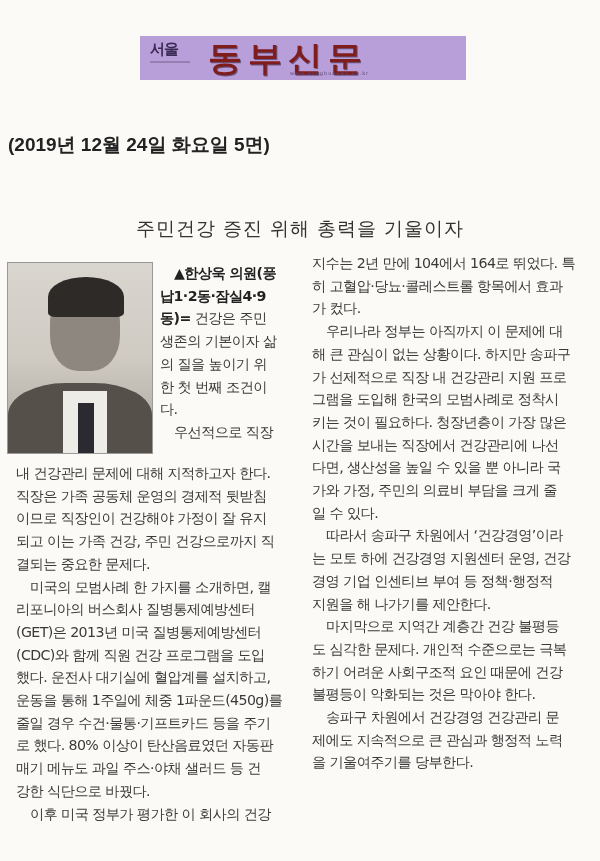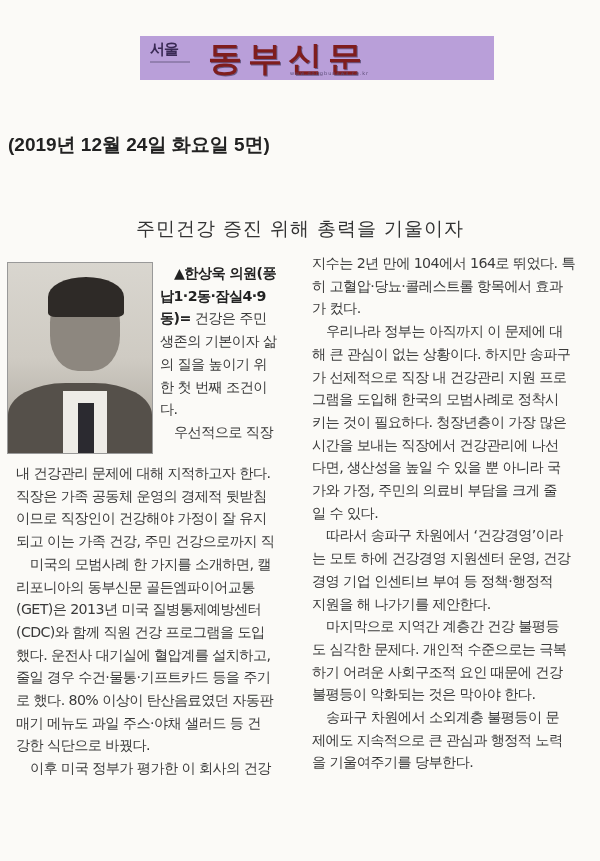--- a/index.html
+++ b/index.html
@@ -4,21 +4,21 @@
 <style>
   html, body { margin:0; padding:0; }
   body {
     width:600px; height:861px; overflow:hidden;
     background:#fbfaf7;
     font-family:"DejaVu Sans", sans-serif;
     color:#2a2a2a;
     position:relative;
   }
   .masthead {
-    position:absolute; left:140px; top:36px; width:354px; height:44px;
+    position:absolute; left:140px; top:36px; width:326px; height:44px;
     background:#b99fd9;
   }
   .mast-seoul {
     position:absolute; left:10px; top:4px;
     font-size:15px; font-weight:bold; color:#3a2a55; letter-spacing:-1px;
   }
   .mast-sub {
     position:absolute; left:10px; top:25px; width:40px; height:2px;
     background:#7a6a95; opacity:.6;
   }
@@ -114,25 +114,27 @@
   <span class="ln">한 첫 번째 조건이</span>
   <span class="ln">다.</span>
   <span class="ln ind">우선적으로 직장</span>
 </div>
 
 <div class="col colL2">
   <span class="ln">내 건강관리 문제에 대해 지적하고자 한다.</span>
   <span class="ln">직장은 가족 공동체 운영의 경제적 뒷받침</span>
   <span class="ln">이므로 직장인이 건강해야 가정이 잘 유지</span>
   <span class="ln">되고 이는 가족 건강, 주민 건강으로까지 직</span>
+  <span class="ln">결되는 중요한 문제다.</span>
   <span class="ln ind">미국의 모범사례 한 가지를 소개하면, 캘</span>
-  <span class="ln">리포니아의 동부신문 골든엠파이어교통</span>
+  <span class="ln">리포니아의 버스회사 질병통제예방센터</span>
   <span class="ln">(GET)은 2013년 미국 질병통제예방센터</span>
   <span class="ln">(CDC)와 함께 직원 건강 프로그램을 도입</span>
   <span class="ln">했다. 운전사 대기실에 혈압계를 설치하고,</span>
+  <span class="ln">운동을 통해 1주일에 체중 1파운드(450g)를</span>
   <span class="ln">줄일 경우 수건·물통·기프트카드 등을 주기</span>
   <span class="ln">로 했다. 80% 이상이 탄산음료였던 자동판</span>
   <span class="ln">매기 메뉴도 과일 주스·야채 샐러드 등 건</span>
   <span class="ln">강한 식단으로 바꿨다.</span>
   <span class="ln ind">이후 미국 정부가 평가한 이 회사의 건강</span>
 </div>
 
 <div class="col colR">
   <span class="ln">지수는 2년 만에 104에서 164로 뛰었다. 특</span>
   <span class="ln">히 고혈압·당뇨·콜레스트롤 항목에서 효과</span>
@@ -147,16 +149,16 @@
   <span class="ln">가와 가정, 주민의 의료비 부담을 크게 줄</span>
   <span class="ln">일 수 있다.</span>
   <span class="ln ind">따라서 송파구 차원에서 ‘건강경영’이라</span>
   <span class="ln">는 모토 하에 건강경영 지원센터 운영, 건강</span>
   <span class="ln">경영 기업 인센티브 부여 등 정책·행정적</span>
   <span class="ln">지원을 해 나가기를 제안한다.</span>
   <span class="ln ind">마지막으로 지역간 계층간 건강 불평등</span>
   <span class="ln">도 심각한 문제다. 개인적 수준으로는 극복</span>
   <span class="ln">하기 어려운 사회구조적 요인 때문에 건강</span>
   <span class="ln">불평등이 악화되는 것은 막아야 한다.</span>
-  <span class="ln ind">송파구 차원에서 소외계층 불평등이 문</span>
+  <span class="ln ind">송파구 차원에서 건강경영 건강관리 문</span>
   <span class="ln">제에도 지속적으로 큰 관심과 행정적 노력</span>
   <span class="ln">을 기울여주기를 당부한다.</span>
 </div>
 
 </body></html>

